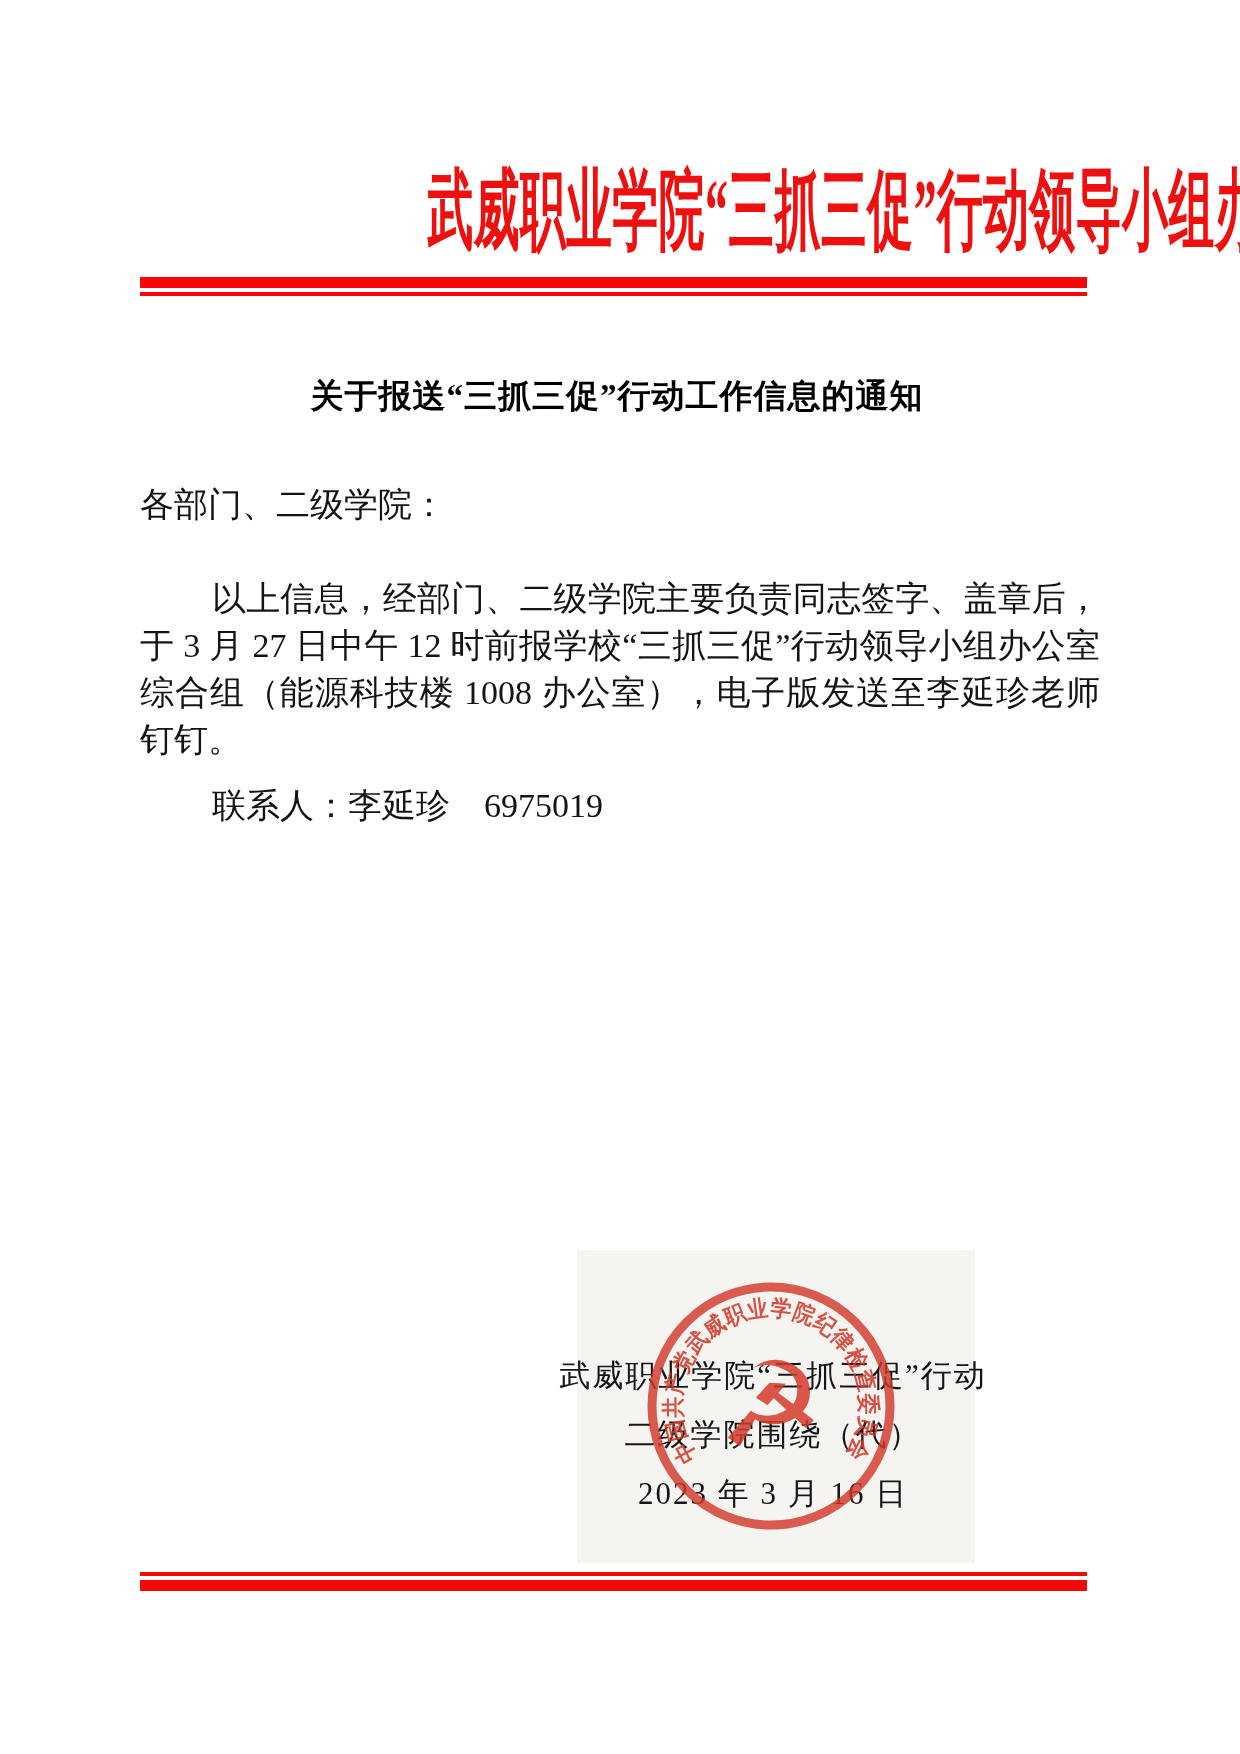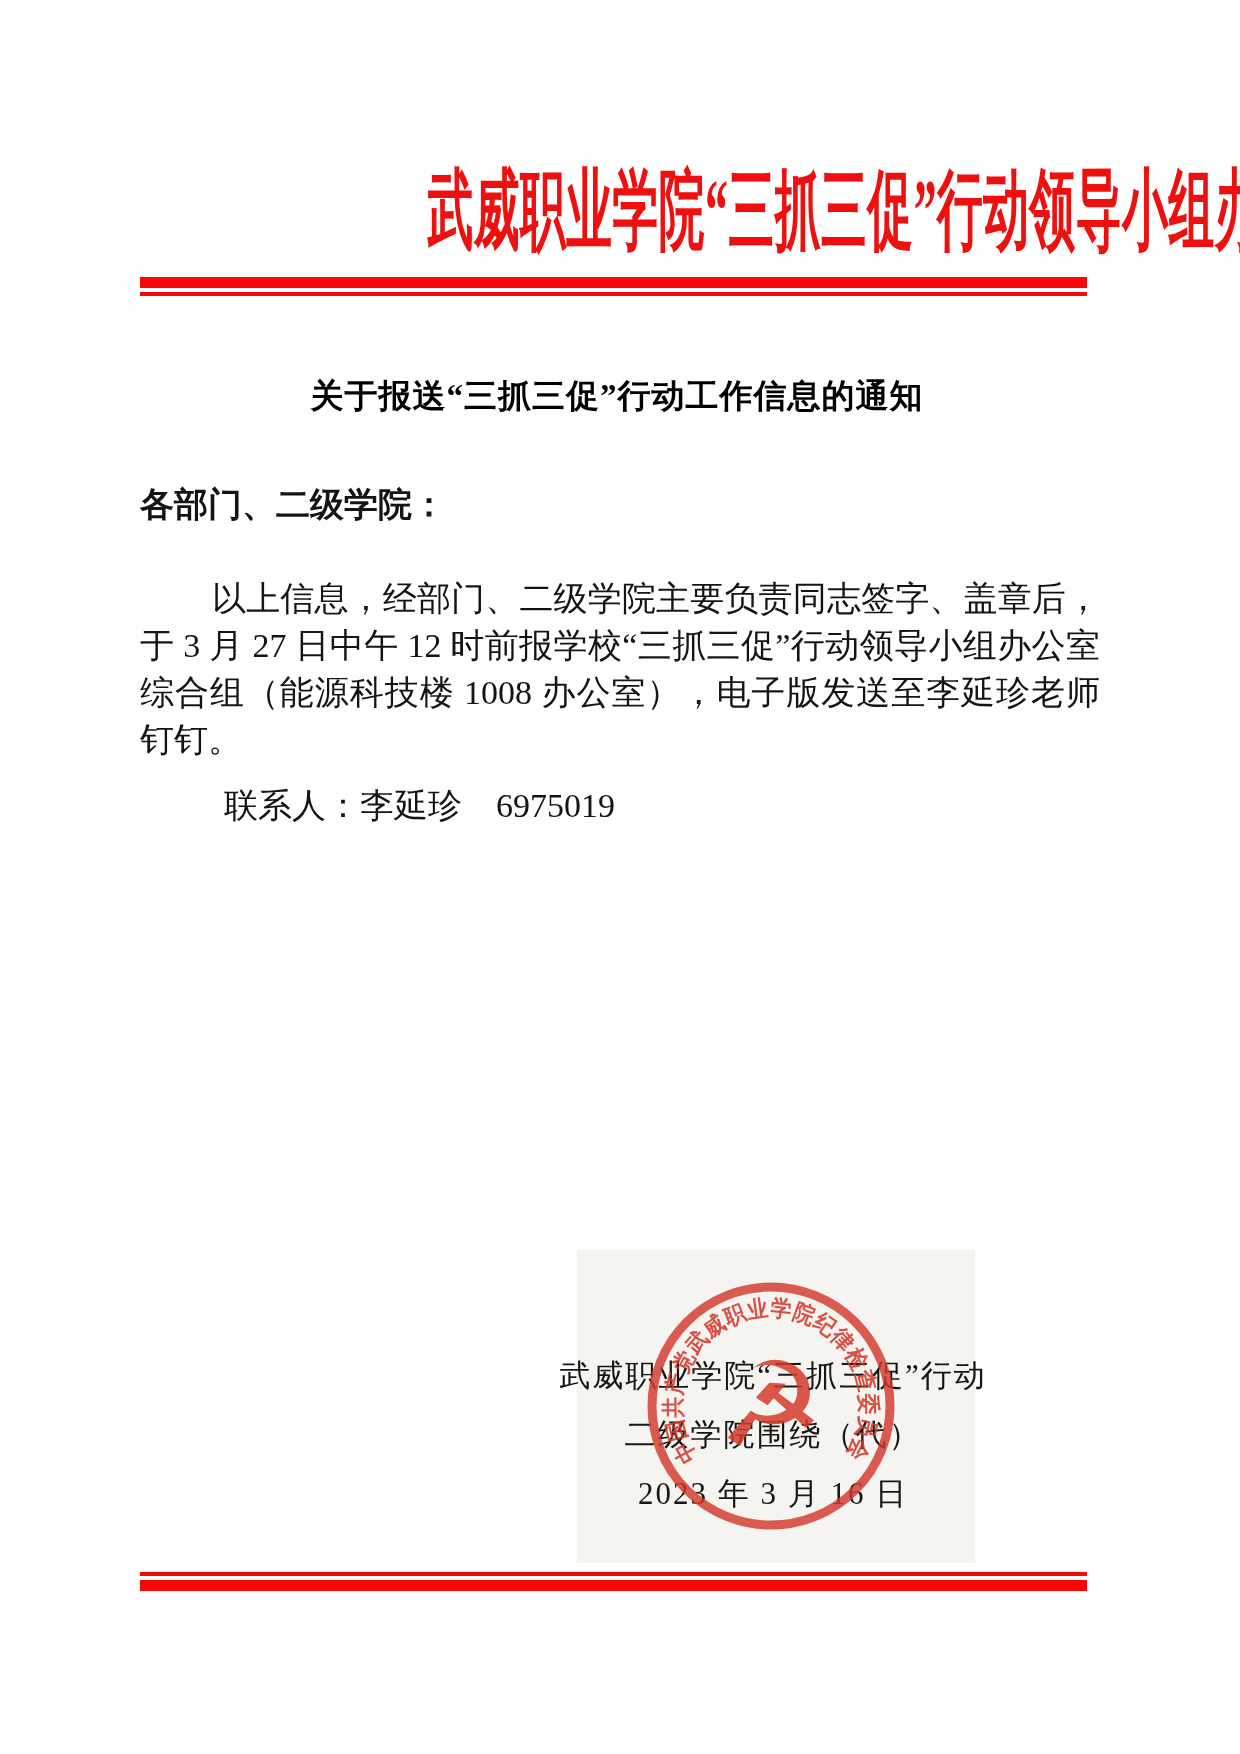--- a/index.html
+++ b/index.html
@@ -33,25 +33,25 @@
     text-align:center;
     font-size:33px;font-weight:bold;color:#000;
     letter-spacing:1px;line-height:60px;
   }
   
   .body-text{
     position:absolute;left:140px;top:482px;width:960px;
     font-size:34px;line-height:45px;
     text-align:justify;
   }
-  .salutation{margin:0;font-weight:bold;}
+  .salutation{margin:0;}
   .para{margin:0;text-indent:72px;}
   .para-1{margin-top:10px;}
   .para-2{margin-top:48px;line-height:47px;}
-  .contact-line{margin:12px;margin-top:20px;text-indent:72px;text-align:left;}
+  .contact-line{margin:0;margin-top:20px;text-indent:72px;text-align:left;}
   
   .scan-patch{
     position:absolute;left:577px;top:1250px;width:398px;height:313px;
     background:#f5f4f1;
   }
   
   .signature{
     position:absolute;left:513px;top:1346px;width:520px;
     text-align:center;font-size:31px;line-height:59px;
     letter-spacing:2px;color:#161616;

